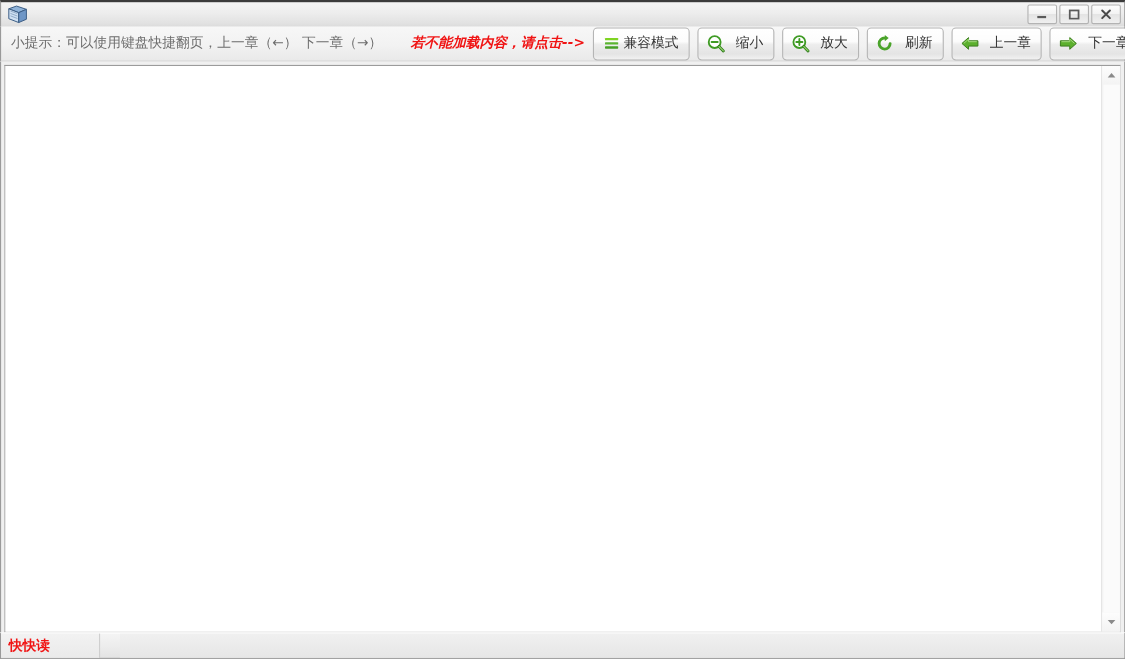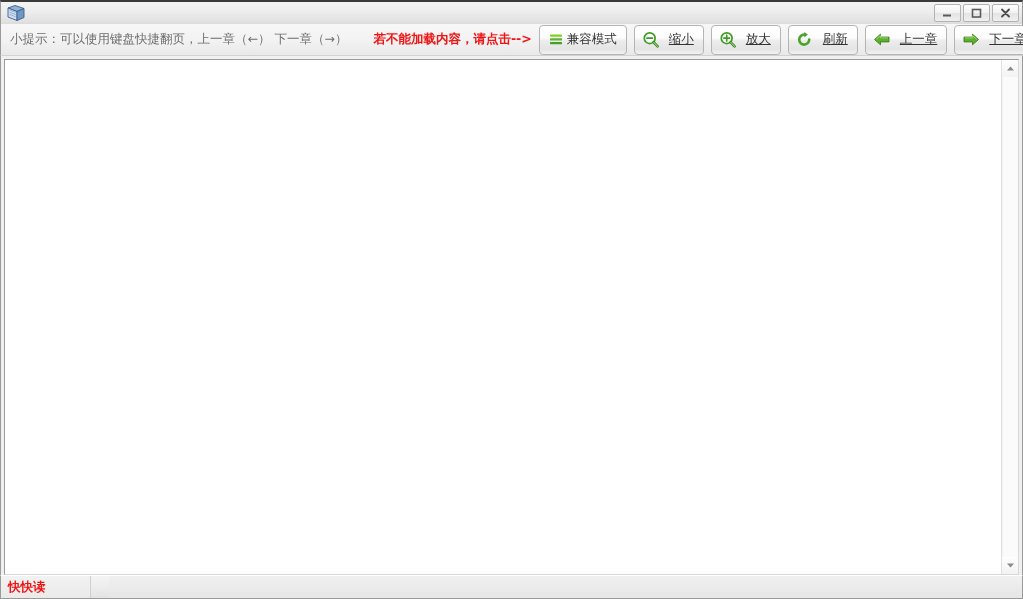--- a/index.html
+++ b/index.html
@@ -94,20 +94,21 @@
     margin-left: 9px;
     white-space: nowrap;
     letter-spacing: 0px;
   }
   .alert-text {
     font-size: 12.5px;
     color: #f01414;
     font-weight: bold;
     margin-left: 26px;
     white-space: nowrap;
+    font-style: italic;
   }
   .toolbar-spacer { flex: 1; }
 
   .tbtn {
     height: 30px;
     border: 1px solid #b5b5b5;
     border-radius: 4px;
     background: linear-gradient(to bottom, #ffffff 0%, #fcfcfc 42%, #ededed 52%, #e4e4e4 82%, #f2f2f2 100%);
     display: flex;
     align-items: center;
@@ -125,21 +126,21 @@
     align-items: center;
     justify-content: center;
     flex: 0 0 18px;
   }
   .tbtn .ico svg { display: block; }
   .tbtn .lbl {
     font-size: 12.5px;
     color: #333333;
     margin-left: 5px;
   }
-  .tbtn.wide .lbl { margin-left: 9px; text-decoration: underline; }
+  .tbtn.wide .lbl { margin-left: 9px; }
   .tbtn.tight .lbl { margin-left: 2px; }
 
   
   .content-wrap {
     flex: 1;
     display: flex;
     background: #f0f0f0;
     border-left: 1px solid #9a9a9a;
     border-right: 1px solid #9a9a9a;
     box-sizing: border-box;

